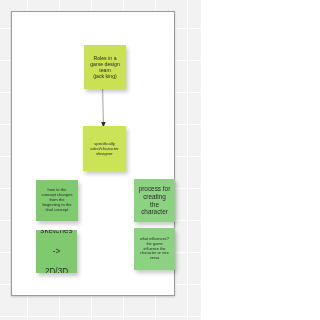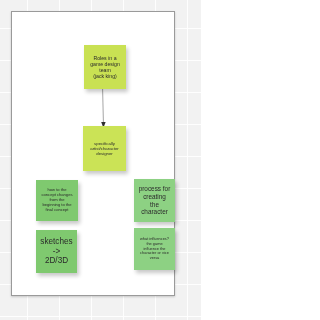--- a/index.html
+++ b/index.html
@@ -71,20 +71,21 @@
   #note-process {
     left: 122px; top: 167px; width: 41px; height: 43px;
     background: #8dd183;
     font-size: 6.4px;
   }
   
   #note-sketches {
     left: 24px; top: 218px; width: 41px; height: 43px;
     background: #7fc96f;
     font-size: 8.2px;
+    gap: 11px;
   }
   
   #note-influences {
     left: 122px; top: 216px; width: 41px; height: 42px;
     background: #8dd183;
     font-size: 3.9px;
   }
 
   #arrow-connector {
     position: absolute;

